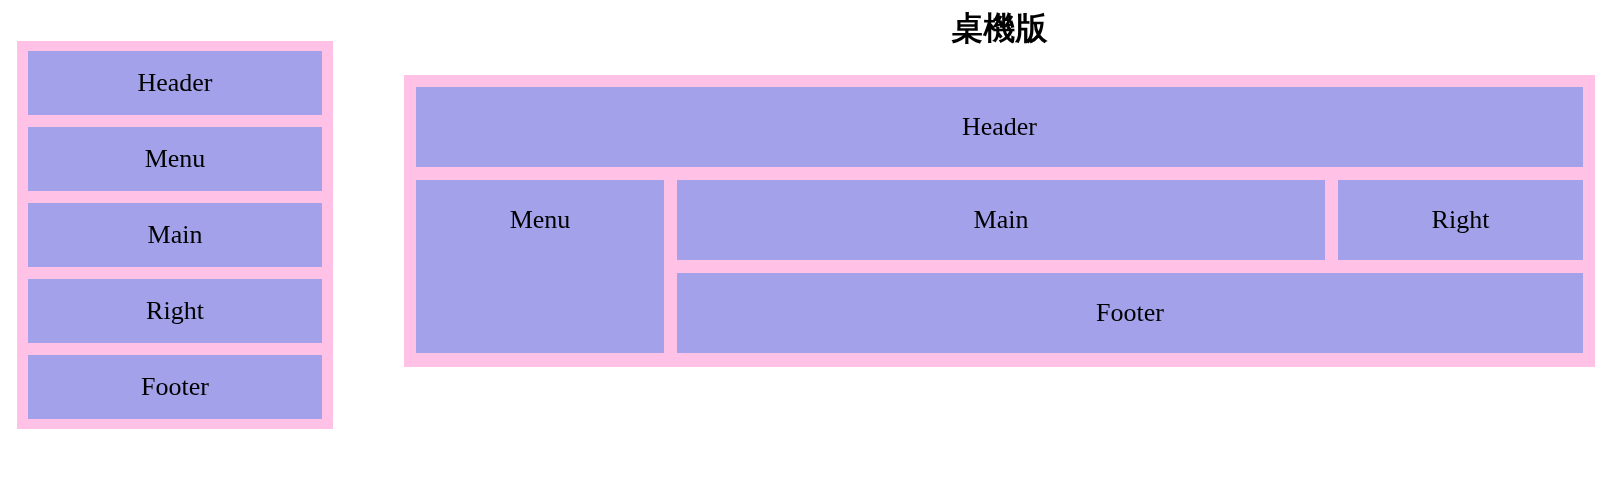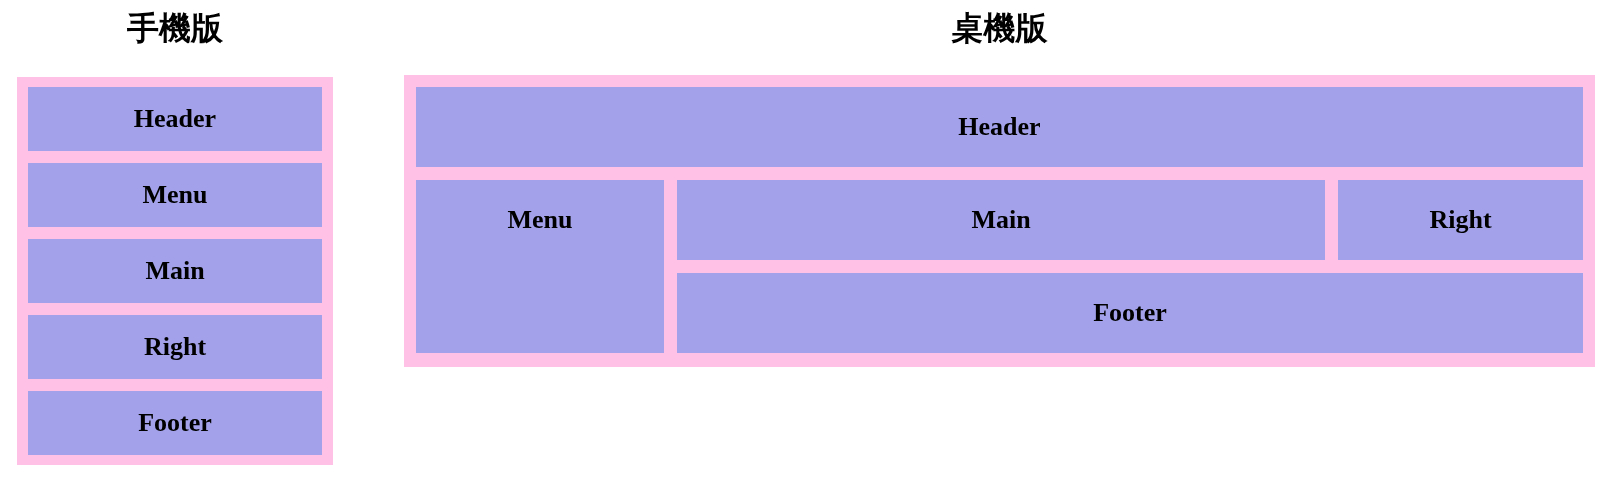--- a/index.html
+++ b/index.html
@@ -35,21 +35,20 @@
     background: var(--box-bg, #a2a1ea);
     display: flex;
     align-items: center;
     justify-content: center;
   }
   .box-label {
     font-family: "Liberation Serif", serif;
     font-size: 26px;
     color: var(--label-text, #000000);
     white-space: nowrap;
-    font-weight: bold;
   }
 
   
   .mobile-panel {
     left: 17px;
     width: 316px;
   }
   .mobile-panel .layout-container {
     margin-top: 31px;
     height: 388px;
@@ -82,21 +81,20 @@
   .area-menu   { grid-column: 1;     grid-row: 2 / 4; align-items: flex-start; }
   .area-menu .box-label { line-height: 80px; }
   .area-main   { grid-column: 2;     grid-row: 2; }
   .area-right  { grid-column: 3;     grid-row: 2; }
   .area-footer { grid-column: 2 / 4; grid-row: 3; }
 </style>
 </head>
 <body>
 
 <section class="panel mobile-panel">
-  <h2 class="panel-title">手機版</h2>
   <div class="layout-container">
     <div class="box">
       <span class="box-label">Header</span>
     </div>
     <div class="box">
       <span class="box-label">Menu</span>
     </div>
     <div class="box">
       <span class="box-label">Main</span>
     </div>

